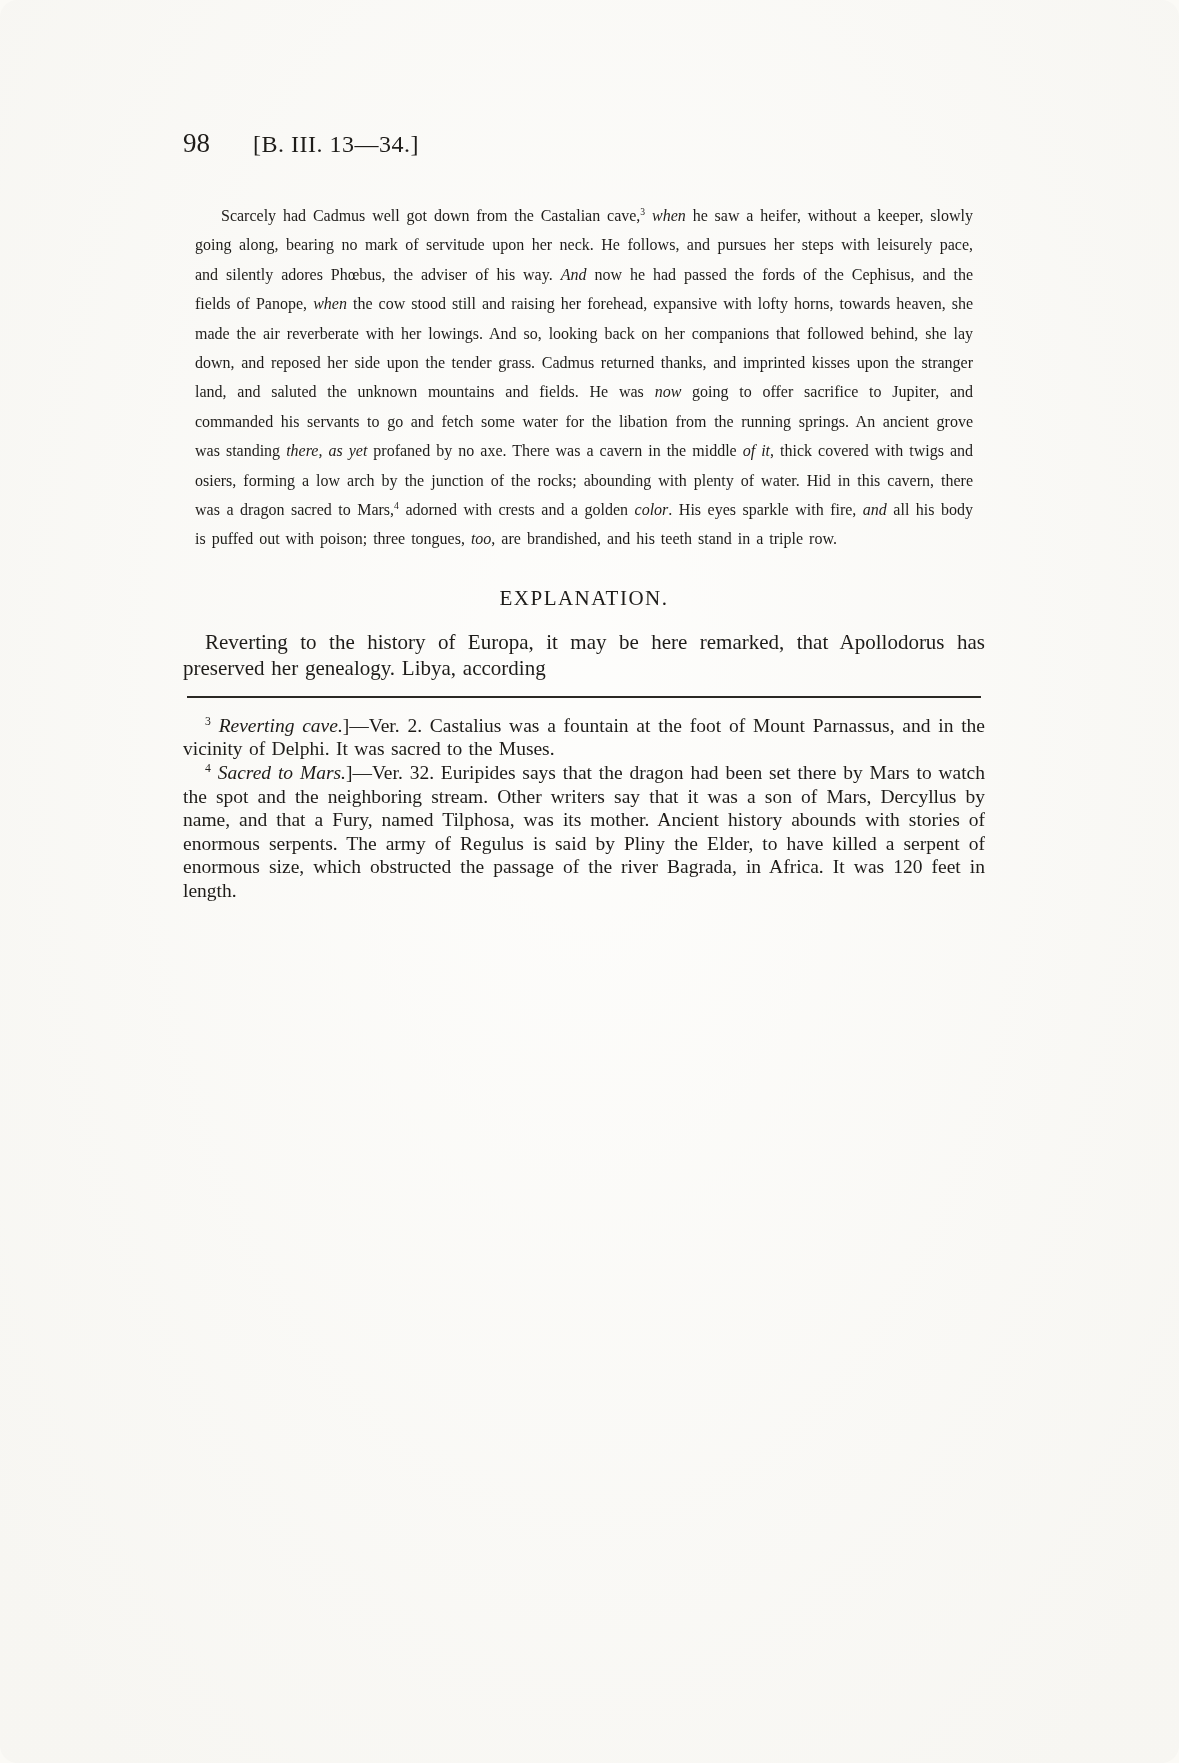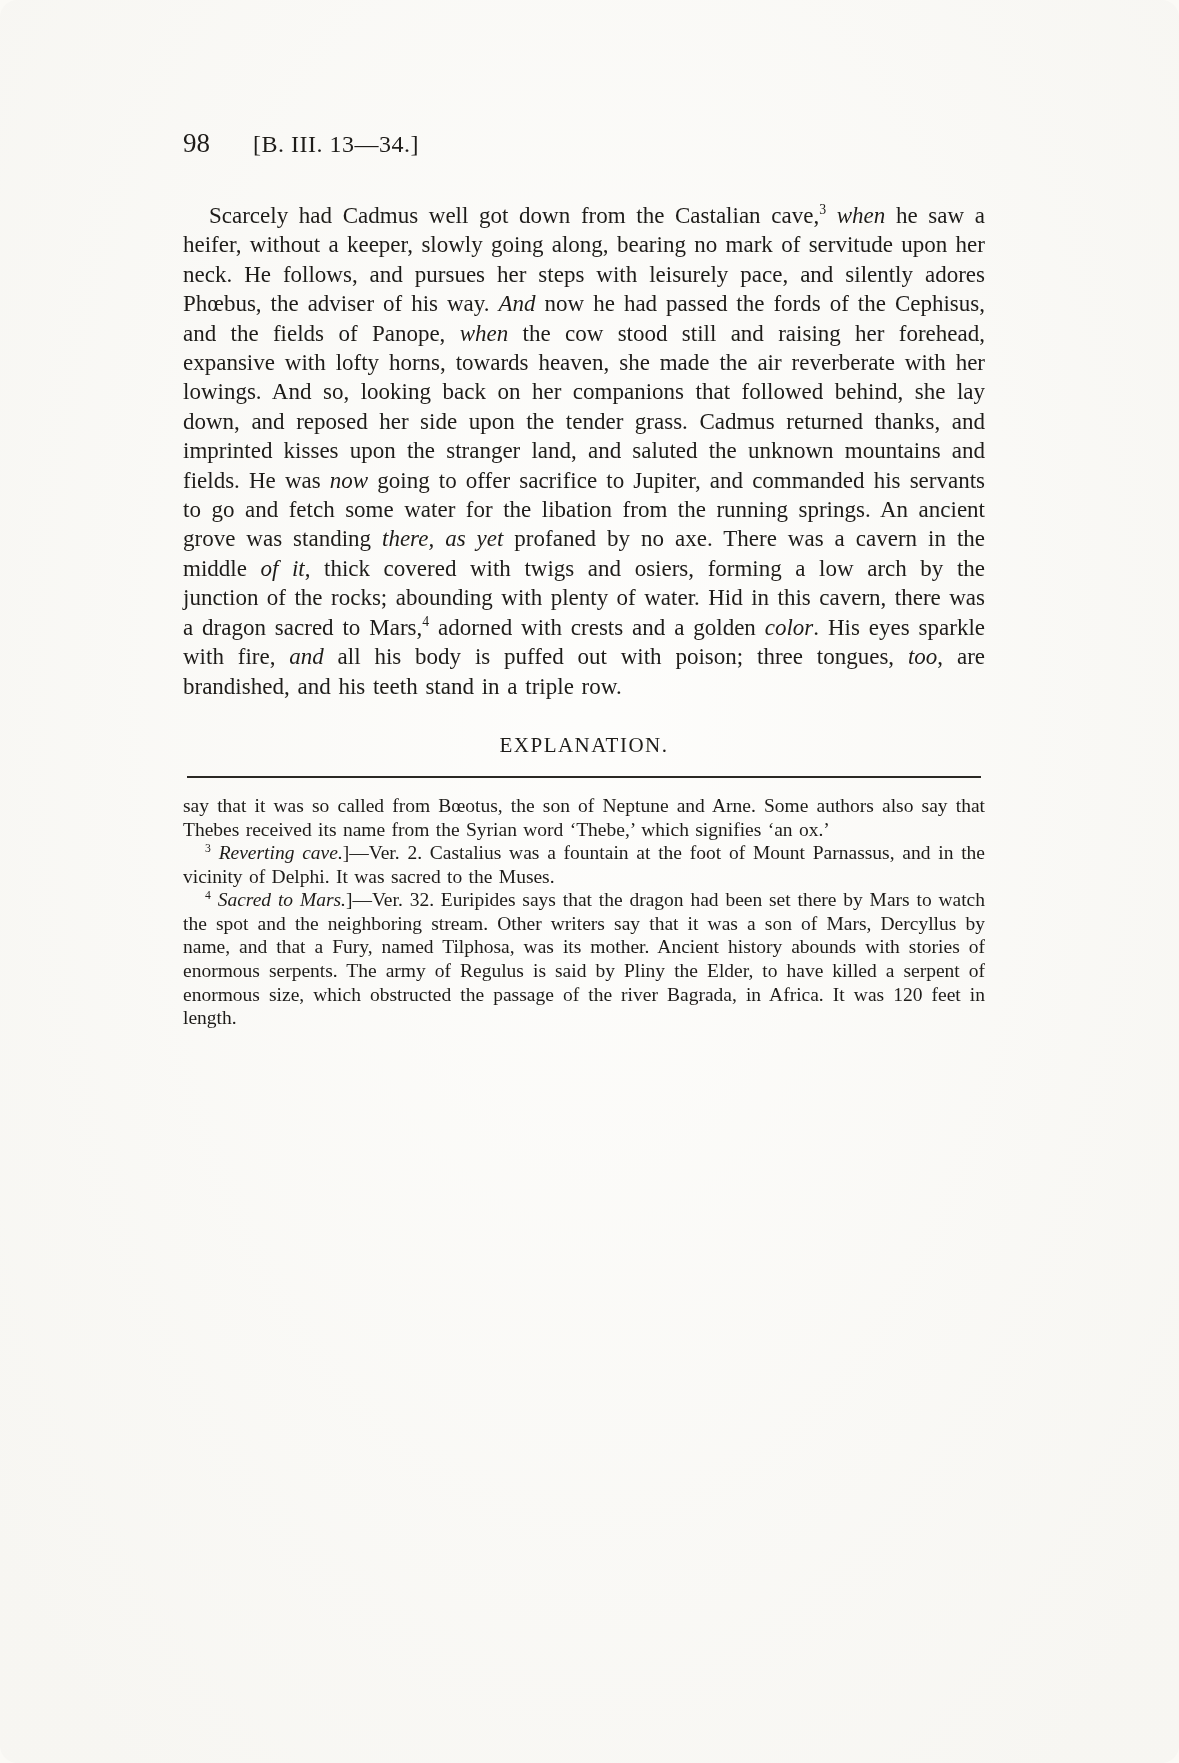--- a/index.html
+++ b/index.html
@@ -36,22 +36,22 @@
     text-align: center;
     font-size: 25px;
     letter-spacing: 2.5px;
   }
   .book-reference {
     flex: 0 0 auto;
     font-size: 24px;
     letter-spacing: 0.5px;
   }
   .body-paragraph {
-    margin: 0;
-    font-size: 23px;
+    margin: 12px;
+    font-size: 16px;
     line-height: 29.4px;
     text-align: justify;
     word-spacing: 2px;
   }
   .indent { text-indent: 26px; }
   .body-paragraph sup, .footnote sup {
     font-size: 0.6em;
     line-height: 0;
     vertical-align: super;
   }
@@ -96,24 +96,24 @@
     <span class="page-number">98</span>
     <span class="book-reference">[B. III. 13—34.]</span>
   </header>
 
   <main class="text-block">
 
     <p class="body-paragraph indent"><span>Scarcely had Cadmus well got down from the Castalian cave,</span><sup>3</sup><span> </span><i>when</i><span> he saw a heifer, without a keeper, slowly going along, bearing no mark of servitude upon her neck. He follows, and pursues her steps with leisurely pace, and silently adores Phœbus, the adviser of his way. </span><i>And</i><span> now he had passed the fords of the Cephisus, and the fields of Panope, </span><i>when</i><span> the cow stood still and raising her forehead, expansive with lofty horns, towards heaven, she made the air reverberate with her lowings. And so, looking back on her companions that followed behind, she lay down, and reposed her side upon the tender grass. Cadmus returned thanks, and imprinted kisses upon the stranger land, and saluted the unknown mountains and fields. He was </span><i>now</i><span> going to offer sacrifice to Jupiter, and commanded his servants to go and fetch some water for the libation from the running springs. An ancient grove was standing </span><i>there, as yet</i><span> profaned by no axe. There was a cavern in the middle </span><i>of it</i><span>, thick covered with twigs and osiers, forming a low arch by the junction of the rocks; abounding with plenty of water. Hid in this cavern, there was a dragon sacred to Mars,</span><sup>4</sup><span> adorned with crests and a golden </span><i>color</i><span>. His eyes sparkle with fire, </span><i>and</i><span> all his body is puffed out with poison; three tongues, </span><i>too</i><span>, are brandished, and his teeth stand in a triple row.</span></p>
 
     <h2 class="explanation-heading">EXPLANATION.</h2>
 
+    <p class="explanation-paragraph">Reverting to the history of Europa, it may be here remarked, that Apollodorus has preserved her genealogy. Libya, according</p>
 
     <hr class="footnote-rule">
 
     <section class="footnotes">
-      <p class="footnote">say that it was so called from Bœotus, the son of Neptune and Arne. Some authors also say that Thebes received its name from the Syrian word ‘Thebe,’ which signifies ‘an ox.’</p>
       <p class="footnote indent"><sup>3</sup><span> </span><i>Reverting cave.</i><span>]—Ver. 2. Castalius was a fountain at the foot of Mount Parnassus, and in the vicinity of Delphi. It was sacred to the Muses.</span></p>
       <p class="footnote indent"><sup>4</sup><span> </span><i>Sacred to Mars.</i><span>]—Ver. 32. Euripides says that the dragon had been set there by Mars to watch the spot and the neighboring stream. Other writers say that it was a son of Mars, Dercyllus by name, and that a Fury, named Tilphosa, was its mother. Ancient history abounds with stories of enormous serpents. The army of Regulus is said by Pliny the Elder, to have killed a serpent of enormous size, which obstructed the passage of the river Bagrada, in Africa. It was 120 feet in length.</span></p>
     </section>
 
   </main>
 
 </div>
 
 </body></html>

